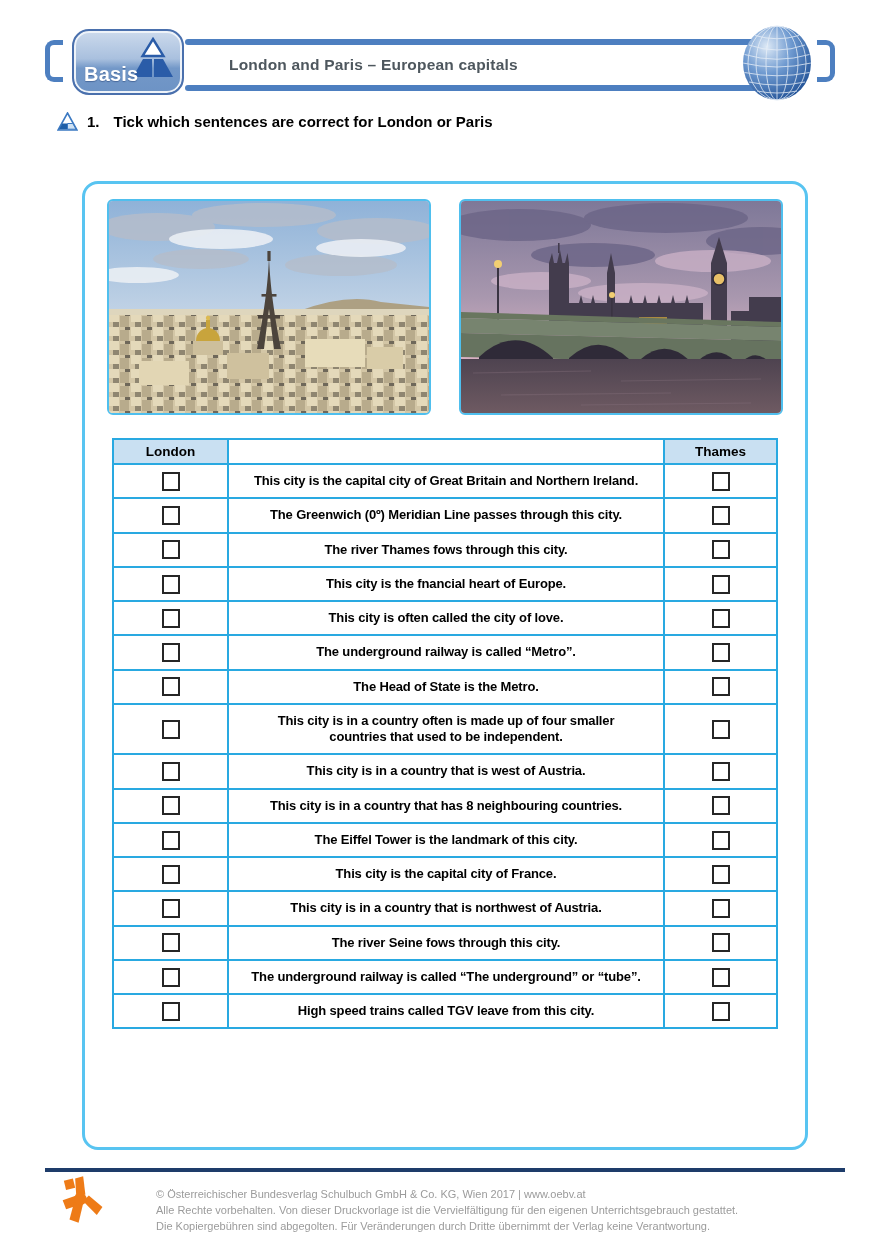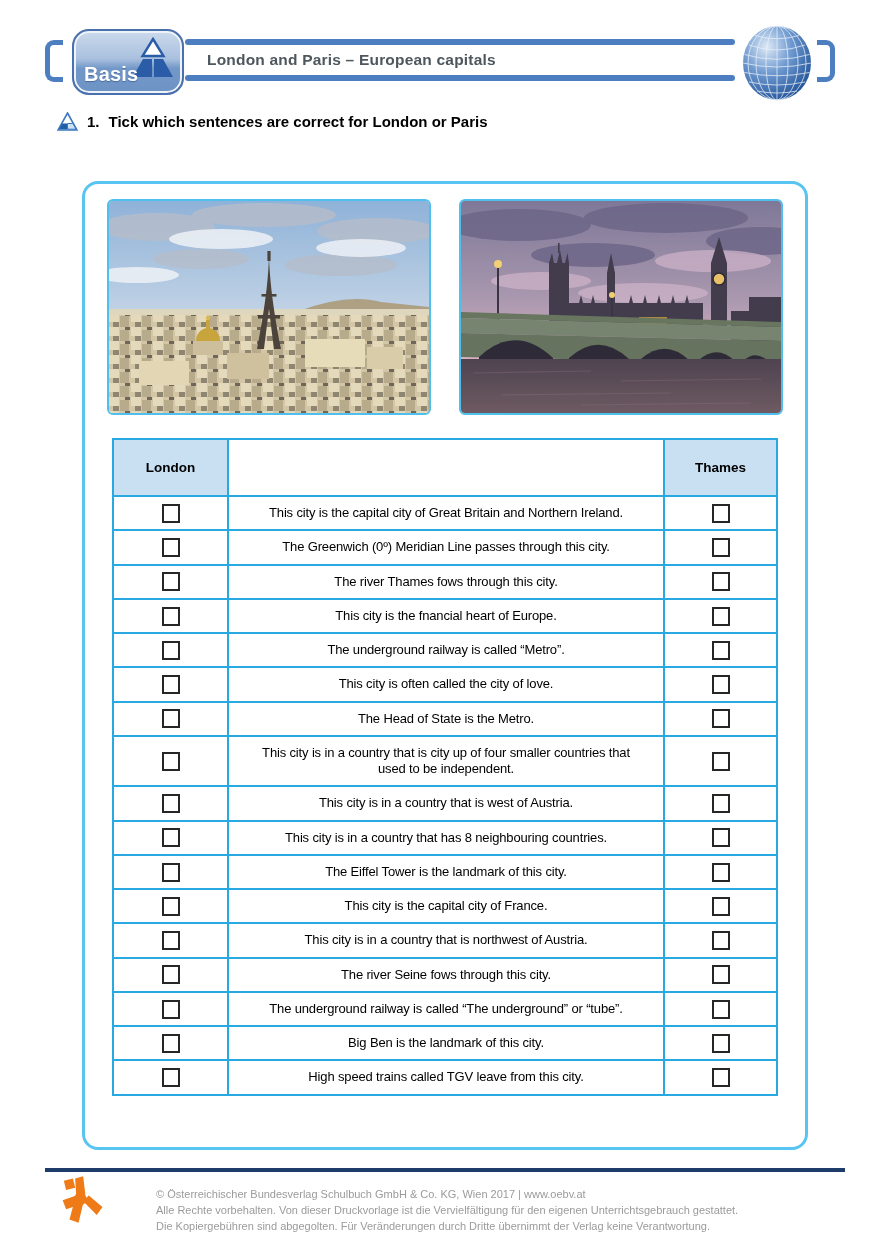--- a/index.html
+++ b/index.html
@@ -10,49 +10,49 @@
   .header{position:absolute;top:28px;left:45px;width:800px;height:72px;}
   .bracket{position:absolute;width:18px;height:42px;border:5px solid #4d7fc0;box-sizing:border-box;}
   .bracket-left{left:0;top:12px;border-right:none;border-radius:9px 0 0 9px;}
   .bracket-right{left:772px;top:12px;border-left:none;border-radius:0 9px 9px 0;}
   .basis-badge{position:absolute;left:27px;top:1px;width:108px;height:62px;border-radius:17px;
         background:linear-gradient(180deg,#ccdaec 0%,#a9c0de 45%,#7398c8 60%,#6d93c5 100%);
         border:2px solid #4a70ad;box-shadow:inset 0 0 0 2px #eef3f9;}
   .basis-badge .badge-label{position:absolute;left:10px;bottom:7px;color:#ffffff;font-weight:bold;
         font-size:20px;letter-spacing:.2px;text-shadow:0 1px 1px rgba(40,70,120,.55);}
   .basis-badge svg{position:absolute;right:6px;top:6px;}
-  .title-band{position:absolute;left:140px;top:11px;width:550px;height:42px;display:flex;align-items:center;}
+  .title-band{position:absolute;left:140px;top:11px;width:550px;height:52px;display:flex;align-items:center;padding-left:22px;}
   .title-band::before,.title-band::after{content:"";position:absolute;left:0;right:0;height:6px;
         background:#4d7fc0;border-radius:3px;}
   .title-band::before{top:0;}
   .title-band::after{bottom:0;}
   .page-title{margin:0;padding-left:22px;font-size:15.5px;font-weight:bold;color:#4e575e;letter-spacing:.2px;}
   .globe{position:absolute;left:694px;top:-4px;width:76px;height:78px;}
 
   
   .task-line{position:absolute;top:112px;left:57px;display:flex;align-items:center;gap:9px;}
   .task-number{font-size:15px;font-weight:bold;}
-  .task-text{font-size:15px;font-weight:bold;}
+  .task-text{font-size:15px;font-weight:bold;margin-left:5px;}
 
   
   .content-box{position:absolute;top:181px;left:82px;width:726px;height:969px;box-sizing:border-box;
         border:3px solid #58c4f1;border-radius:16px;background:#fff;}
   .photos{display:flex;justify-content:center;gap:28px;margin-top:15px;}
   .photo{width:320px;height:212px;border:2px solid #4fbfee;border-radius:6px;overflow:hidden;background:#cfd8e4;}
   .photo svg{display:block;}
 
   
   table.sentences{border-collapse:collapse;table-layout:fixed;margin:23px auto 0;width:664px;}
   table.sentences th,table.sentences td{border:2px solid #29a9e1;}
   col.c-london{width:115px;} col.c-sentence{width:436px;} col.c-paris{width:113px;}
-  th.city-head{background:#c9e0f2;font-size:13.5px;font-weight:bold;padding:20px 0;color:#000;}
+  th.city-head{background:#c9e0f2;font-size:13.5px;font-weight:bold;padding:4px 0;color:#000;}
   th.empty-head{background:#ffffff;}
   td.check-cell{text-align:center;vertical-align:middle;background:#fff;}
   td.sentence-cell{text-align:center;vertical-align:middle;background:#fff;font-size:13px;
-        letter-spacing:-0.15px;line-height:1.25;padding:8px 22px;}
+        letter-spacing:-0.15px;line-height:1.25;padding:8px 22px;font-weight:bold;}
   .checkbox{display:inline-block;width:14px;height:15px;border:2px solid #262626;background:#fff;
         vertical-align:middle;}
 
   
   .footer-rule{position:absolute;top:1168px;left:45px;width:800px;height:4px;background:#1e3c6a;}
   .publisher-logo{position:absolute;top:1174px;left:58px;width:48px;height:50px;color:#ee7b17;}
   .credits{position:absolute;top:1187px;left:156px;width:620px;font-size:11px;line-height:1.45;color:#9b9b9b;}
   .credits p{margin:0;}
 </style>
 </head>
@@ -285,48 +285,48 @@
       </td>
       <td class="sentence-cell"><span>This city is the fnancial heart of Europe.</span></td>
       <td class="check-cell">
         <span class="checkbox"></span>
       </td>
     </tr>
           <tr>
       <td class="check-cell">
         <span class="checkbox"></span>
       </td>
+      <td class="sentence-cell"><span>This city is often called the city of love.</span></td>
+      <td class="check-cell">
+        <span class="checkbox"></span>
+      </td>
+    </tr>
+          <tr>
+      <td class="check-cell">
+        <span class="checkbox"></span>
+      </td>
       <td class="sentence-cell"><span>The underground railway is called “Metro”.</span></td>
       <td class="check-cell">
         <span class="checkbox"></span>
       </td>
     </tr>
           <tr>
       <td class="check-cell">
         <span class="checkbox"></span>
       </td>
-      <td class="sentence-cell"><span>This city is often called the city of love.</span></td>
-      <td class="check-cell">
-        <span class="checkbox"></span>
-      </td>
-    </tr>
-          <tr>
-      <td class="check-cell">
-        <span class="checkbox"></span>
-      </td>
       <td class="sentence-cell"><span>The Head of State is the Metro.</span></td>
       <td class="check-cell">
         <span class="checkbox"></span>
       </td>
     </tr>
           <tr>
       <td class="check-cell">
         <span class="checkbox"></span>
       </td>
-      <td class="sentence-cell"><span>This city is in a country that is city up of four smaller countries that used to be independent.</span></td>
+      <td class="sentence-cell"><span>This city is in a country often is made up of four smaller countries that used to be independent.</span></td>
       <td class="check-cell">
         <span class="checkbox"></span>
       </td>
     </tr>
           <tr>
       <td class="check-cell">
         <span class="checkbox"></span>
       </td>
       <td class="sentence-cell"><span>This city is in a country that is west of Austria.</span></td>
       <td class="check-cell">
@@ -376,29 +376,20 @@
       <td class="sentence-cell"><span>The river Seine fows through this city.</span></td>
       <td class="check-cell">
         <span class="checkbox"></span>
       </td>
     </tr>
           <tr>
       <td class="check-cell">
         <span class="checkbox"></span>
       </td>
       <td class="sentence-cell"><span>The underground railway is called “The underground” or “tube”.</span></td>
-      <td class="check-cell">
-        <span class="checkbox"></span>
-      </td>
-    </tr>
-          <tr>
-      <td class="check-cell">
-        <span class="checkbox"></span>
-      </td>
-      <td class="sentence-cell"><span>Big Ben is the landmark of this city.</span></td>
       <td class="check-cell">
         <span class="checkbox"></span>
       </td>
     </tr>
           <tr>
       <td class="check-cell">
         <span class="checkbox"></span>
       </td>
       <td class="sentence-cell"><span>High speed trains called TGV leave from this city.</span></td>
       <td class="check-cell">

